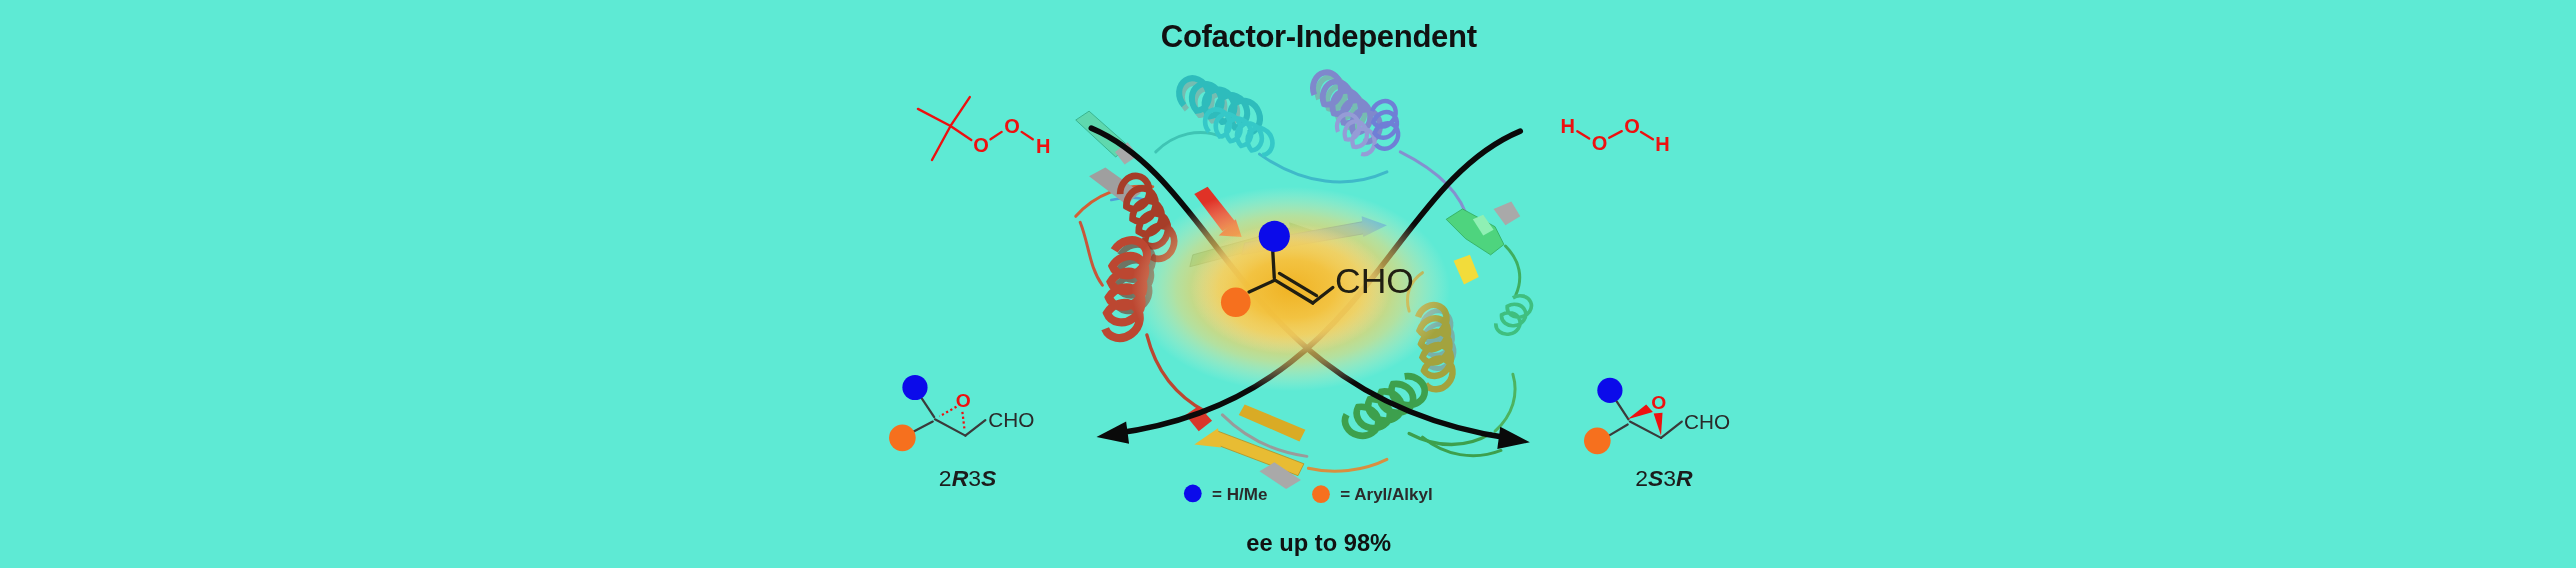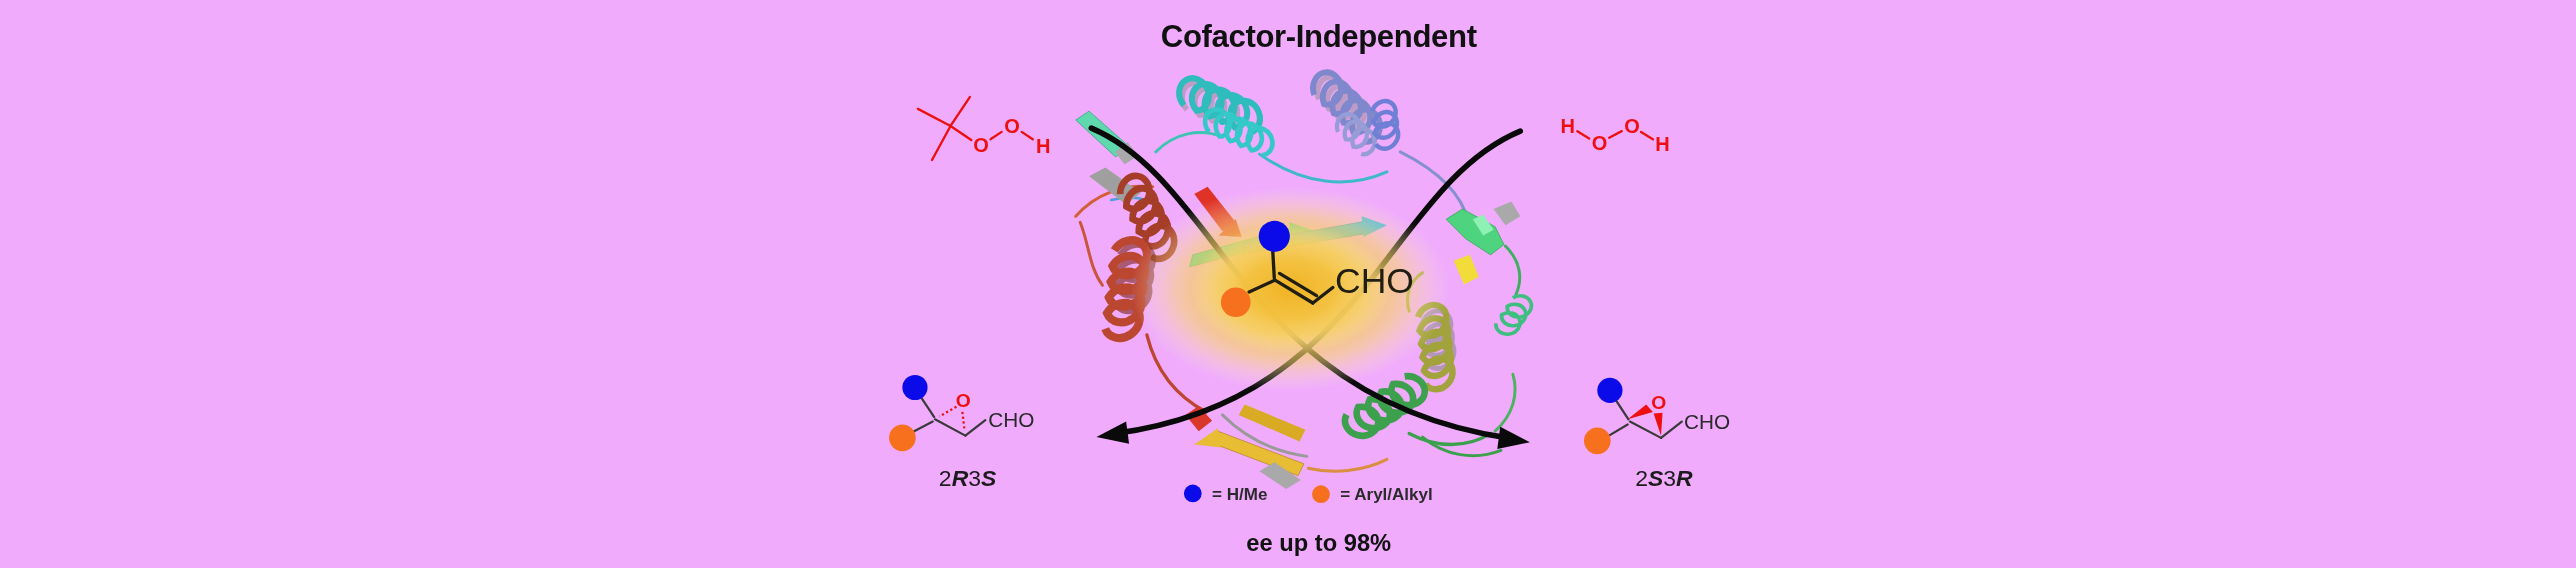--- a/index.html
+++ b/index.html
@@ -1,16 +1,16 @@
 <!DOCTYPE html>
 <html style="font-size:12px"><head>
 <meta charset="utf-8">
 <style>
   html,body{margin:0;padding:0;background:#ffffff;}
-  .stage{position:relative;width:2576px;height:569px;background:#f0abfc;overflow:hidden;}
+  .stage{position:relative;width:2576px;height:569px;background:#5eead4;overflow:hidden;}
   svg{position:absolute;left:0;top:0;}
   text{font-family:"Liberation Sans","DejaVu Sans",sans-serif;}
   .title-text{font-size:42px;font-weight:bold;fill:#111;letter-spacing:-0.5px;}
   .atom-red{font-size:27px;font-weight:bold;fill:#ee1010;}
   .cho-main{font-size:48px;fill:#201e12;}
   .cho-small{font-size:28px;fill:#2a2a2a;}
   .o-small{font-size:26px;font-weight:bold;fill:#ee1010;}
   .stereo-label{font-size:31px;fill:#1c1c1c;}
   .stereo-label .bi{font-weight:bold;font-style:italic;}
   .legend-text{font-size:23px;font-weight:bold;fill:#2b2b2b;}

